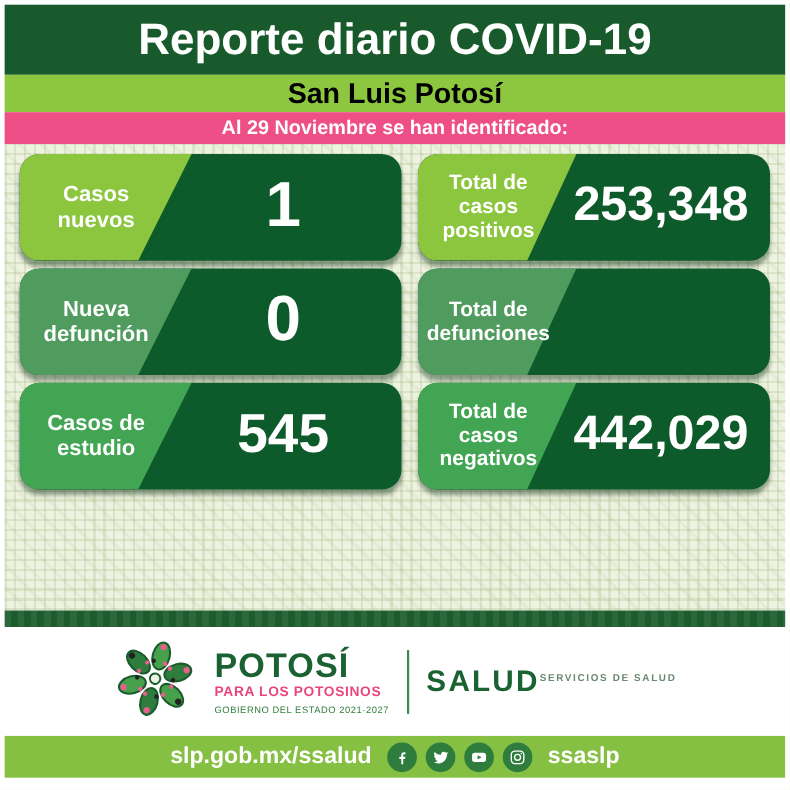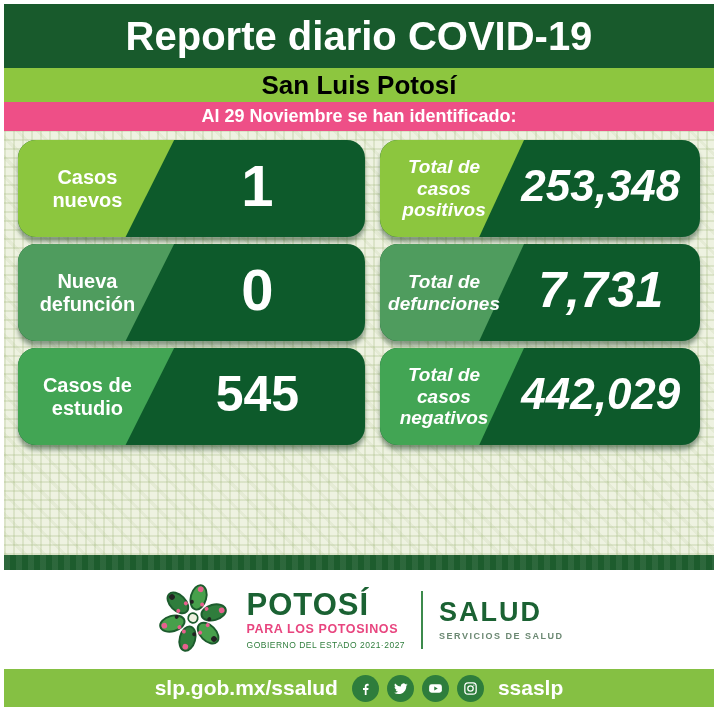--- a/index.html
+++ b/index.html
@@ -41,21 +41,21 @@
       repeating-linear-gradient(45deg, rgba(150,175,110,0.10) 0 3px, transparent 3px 14px);
   }
   .row { display:flex; gap:15px; margin-bottom:7px; height:97px; }
 
   .card {
     position:relative; border-radius:18px; overflow:hidden;
     background:#0d5a2b;
     box-shadow:0 5px 4px rgba(15,50,25,0.45);
   }
   .card.leftcol  { width:347px; }
-  .card.rightcol { flex:1;font-style:italic; }
+  .card.rightcol { flex:1; }
   .card-accent {
     position:absolute; inset:0;
     clip-path:polygon(0 0, 45% 0, 31% 100%, 0 100%);
   }
   .card-label {
     position:absolute; left:0; top:0; bottom:0; width:40%;
     display:flex; align-items:center; justify-content:center;
     color:#ffffff; font-weight:bold; font-size:20px; line-height:1.15;
     text-align:center; white-space:pre-line;
   }
@@ -96,21 +96,21 @@
     background-image:repeating-linear-gradient(90deg, rgba(255,255,255,0.07) 0 6px, transparent 6px 12px); }
   .footer {
     height:99px; background:#ffffff;
     display:flex; align-items:center; justify-content:center; gap:16px;
   }
   .brand-text { display:flex; flex-direction:column; align-items:flex-start; }
   .brand-name { color:#1b6233; font-size:31px; font-weight:bold; letter-spacing:1px; line-height:1; }
   .brand-tagline { color:#e8457f; font-size:12.5px; font-weight:bold; letter-spacing:0.6px; margin-top:2px; }
   .brand-gov { color:#2f7d3c; font-size:8.5px; font-weight:normal; letter-spacing:0.5px; margin-top:4px; }
   .v-divider { width:2px; height:58px; background:#3c8a4c; }
-  .org-text { display:flex; flex-direction:column; align-items:flex-start; }
+  .org-text { display:flex; flex-direction:row; align-items:flex-start; }
   .org-name { color:#1b6233; font-size:27px; font-weight:bold; letter-spacing:2px; line-height:1; }
   .org-subtitle { color:#6b8872; font-size:9px; font-weight:bold; letter-spacing:1.5px; margin-top:5px; }
 
   .bottombar {
     height:38px; background:#85c043;
     display:flex; align-items:center; justify-content:center; gap:10px;
   }
   .bottombar .url, .bottombar .handle {
     color:#ffffff; font-weight:bold; font-size:21px; text-decoration:none;
   }
@@ -158,21 +158,20 @@
       <div class="card leftcol">
         <div class="card-accent" style="background: rgb(79, 156, 94);"></div>
         <div class="card-label">Nueva
 defunción</div>
         <div class="card-value v-xl">0</div>
       </div>
       <div class="card rightcol">
         <div class="card-accent" style="background: rgb(79, 156, 94);"></div>
         <div class="card-label small">Total de
 defunciones</div>
-        <div class="card-value v-lg">7,731</div>
       </div>
     </div>
 
     <div class="row">
       <div class="card leftcol">
         <div class="card-accent" style="background: rgb(66, 165, 84);"></div>
         <div class="card-label">Casos de
 estudio</div>
         <div class="card-value v-lg">545</div>
       </div>

